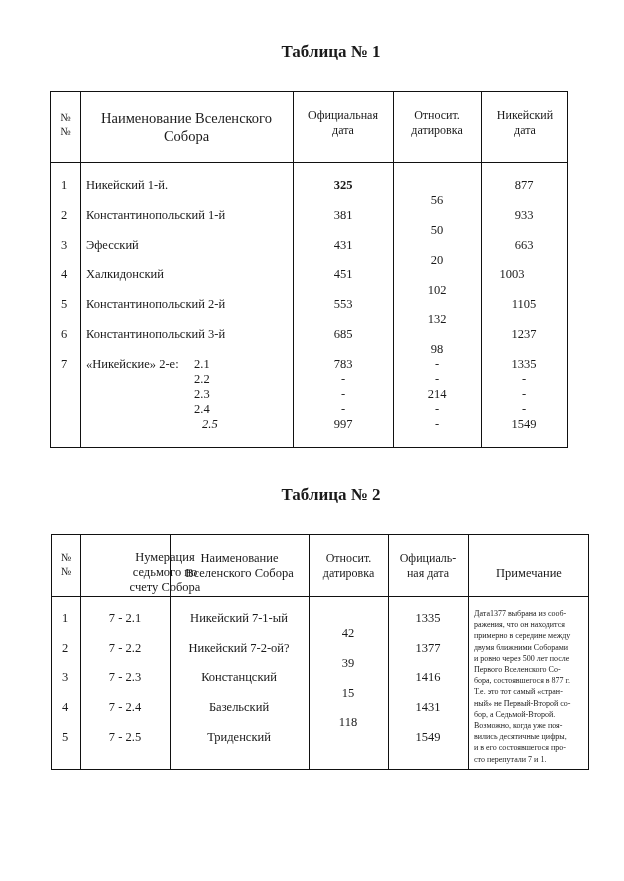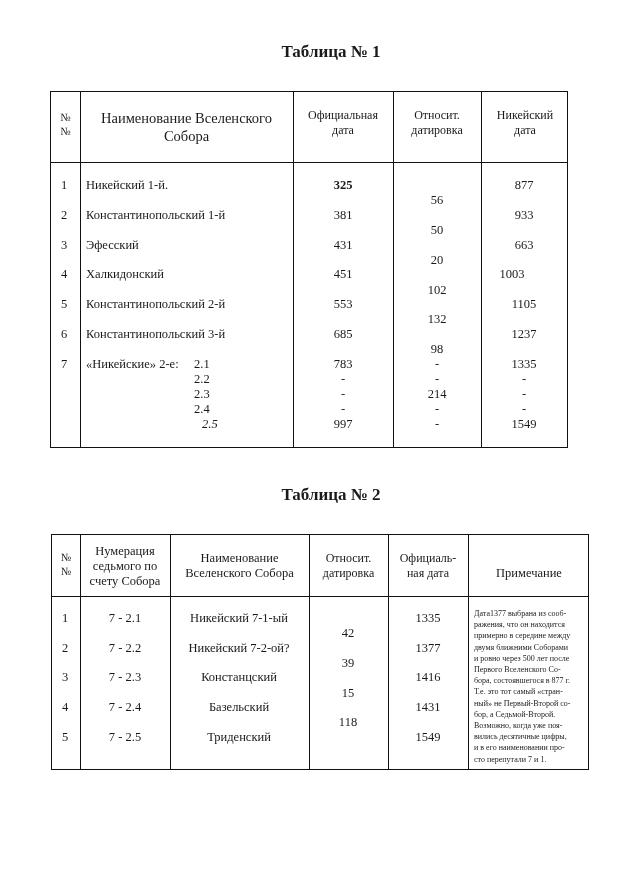--- a/index.html
+++ b/index.html
@@ -141,21 +141,21 @@
   <div class="vline" style="left:118px;"></div>
   <div class="vline" style="left:257px;"></div>
   <div class="vline" style="left:336px;"></div>
   <div class="vline" style="left:416px;"></div>
   <div class="hline" style="top:61px;"></div>
 
   <div class="cell" style="left:0; top:15px; width:28px; font-size:11px; line-height:14px;">
     <div>№</div>
     <div>№</div>
   </div>
-  <div class="cell" style="left:28px; top:9px; width:90px; font-size:12.5px; line-height:15px;">
+  <div class="cell" style="left:28px; top:15px; width:90px; font-size:12.5px; line-height:15px;padding-left:40px;">
     <div>Нумерация</div>
     <div>седьмого по</div>
     <div>счету Собора</div>
   </div>
   <div class="cell" style="left:118px; top:16px; width:139px; font-size:12.5px; line-height:15px;">
     <div>Наименование</div>
     <div>Вселенского Собора</div>
   </div>
   <div class="cell" style="left:257px; top:16px; width:79px; font-size:12px; line-height:15px;">
     <div>Относит.</div>
@@ -212,15 +212,15 @@
   <div>примерно в середине между</div>
   <div>двумя ближними Соборами</div>
   <div>и ровно через 500 лет после</div>
   <div>Первого  Вселенского Со-</div>
   <div>бора, состоявшегося в 877 г.</div>
   <div>Т.е. это тот самый  «стран-</div>
   <div>ный» не Первый-Второй со-</div>
   <div>бор, а Седьмой-Второй.</div>
   <div>Возможно, когда уже поя-</div>
   <div>вились десятичные цифры,</div>
-  <div>и в его наименовании про-</div>
+  <div>и в его состоявшегося про-</div>
   <div>сто перепутали 7 и 1.</div>
 </div>
 
 </body></html>

